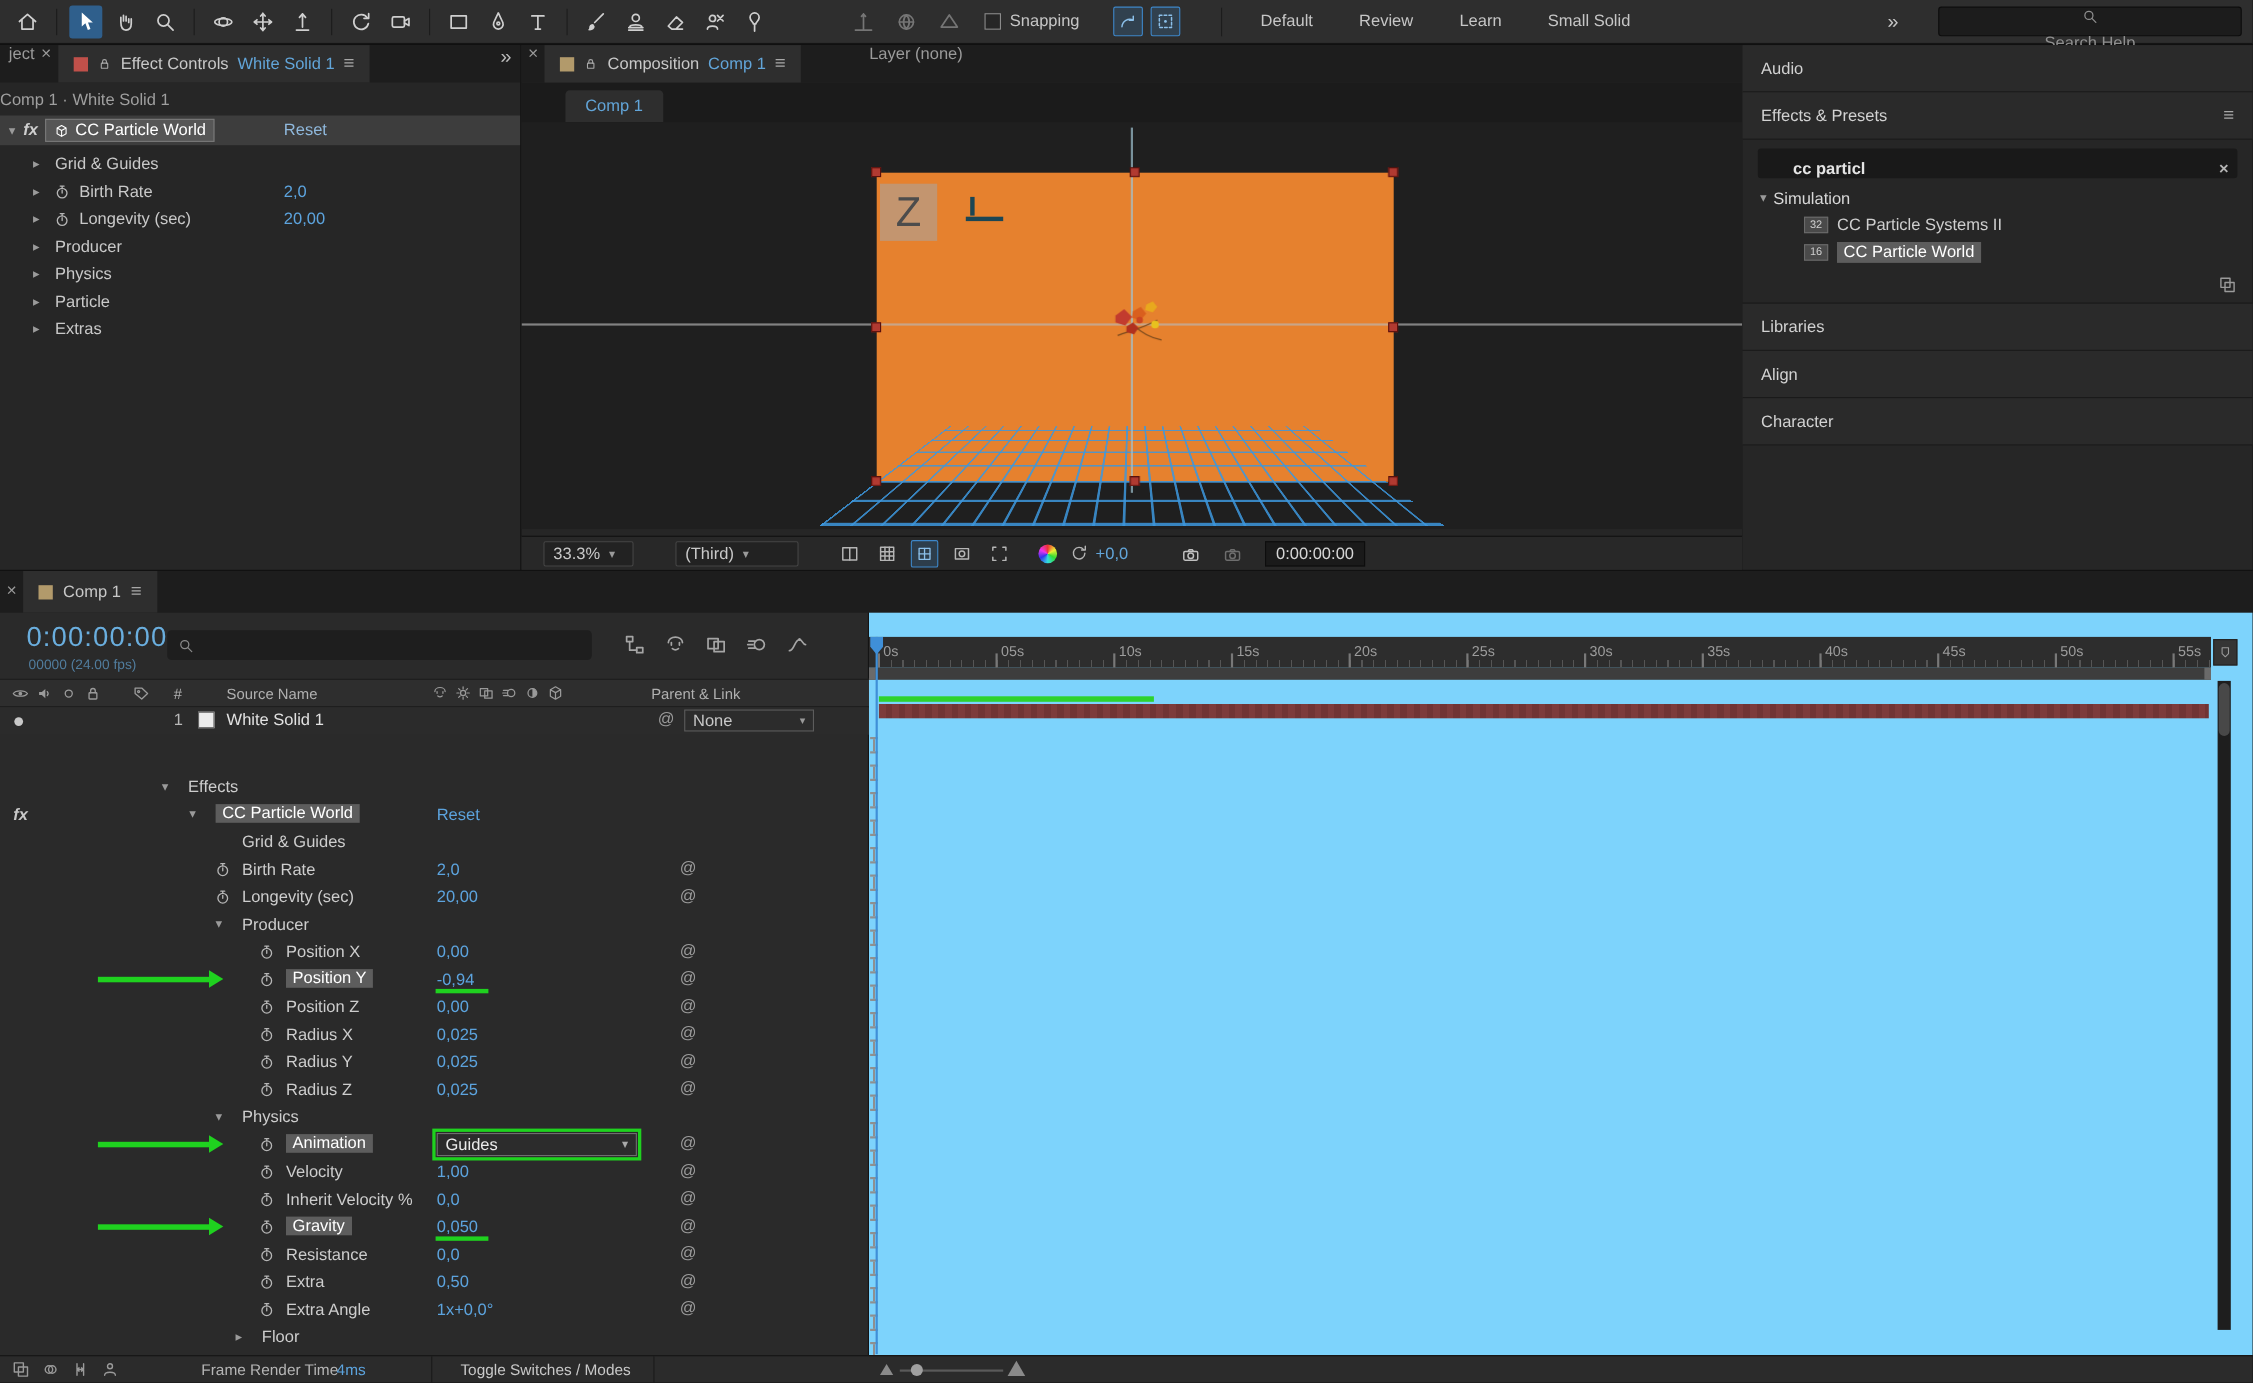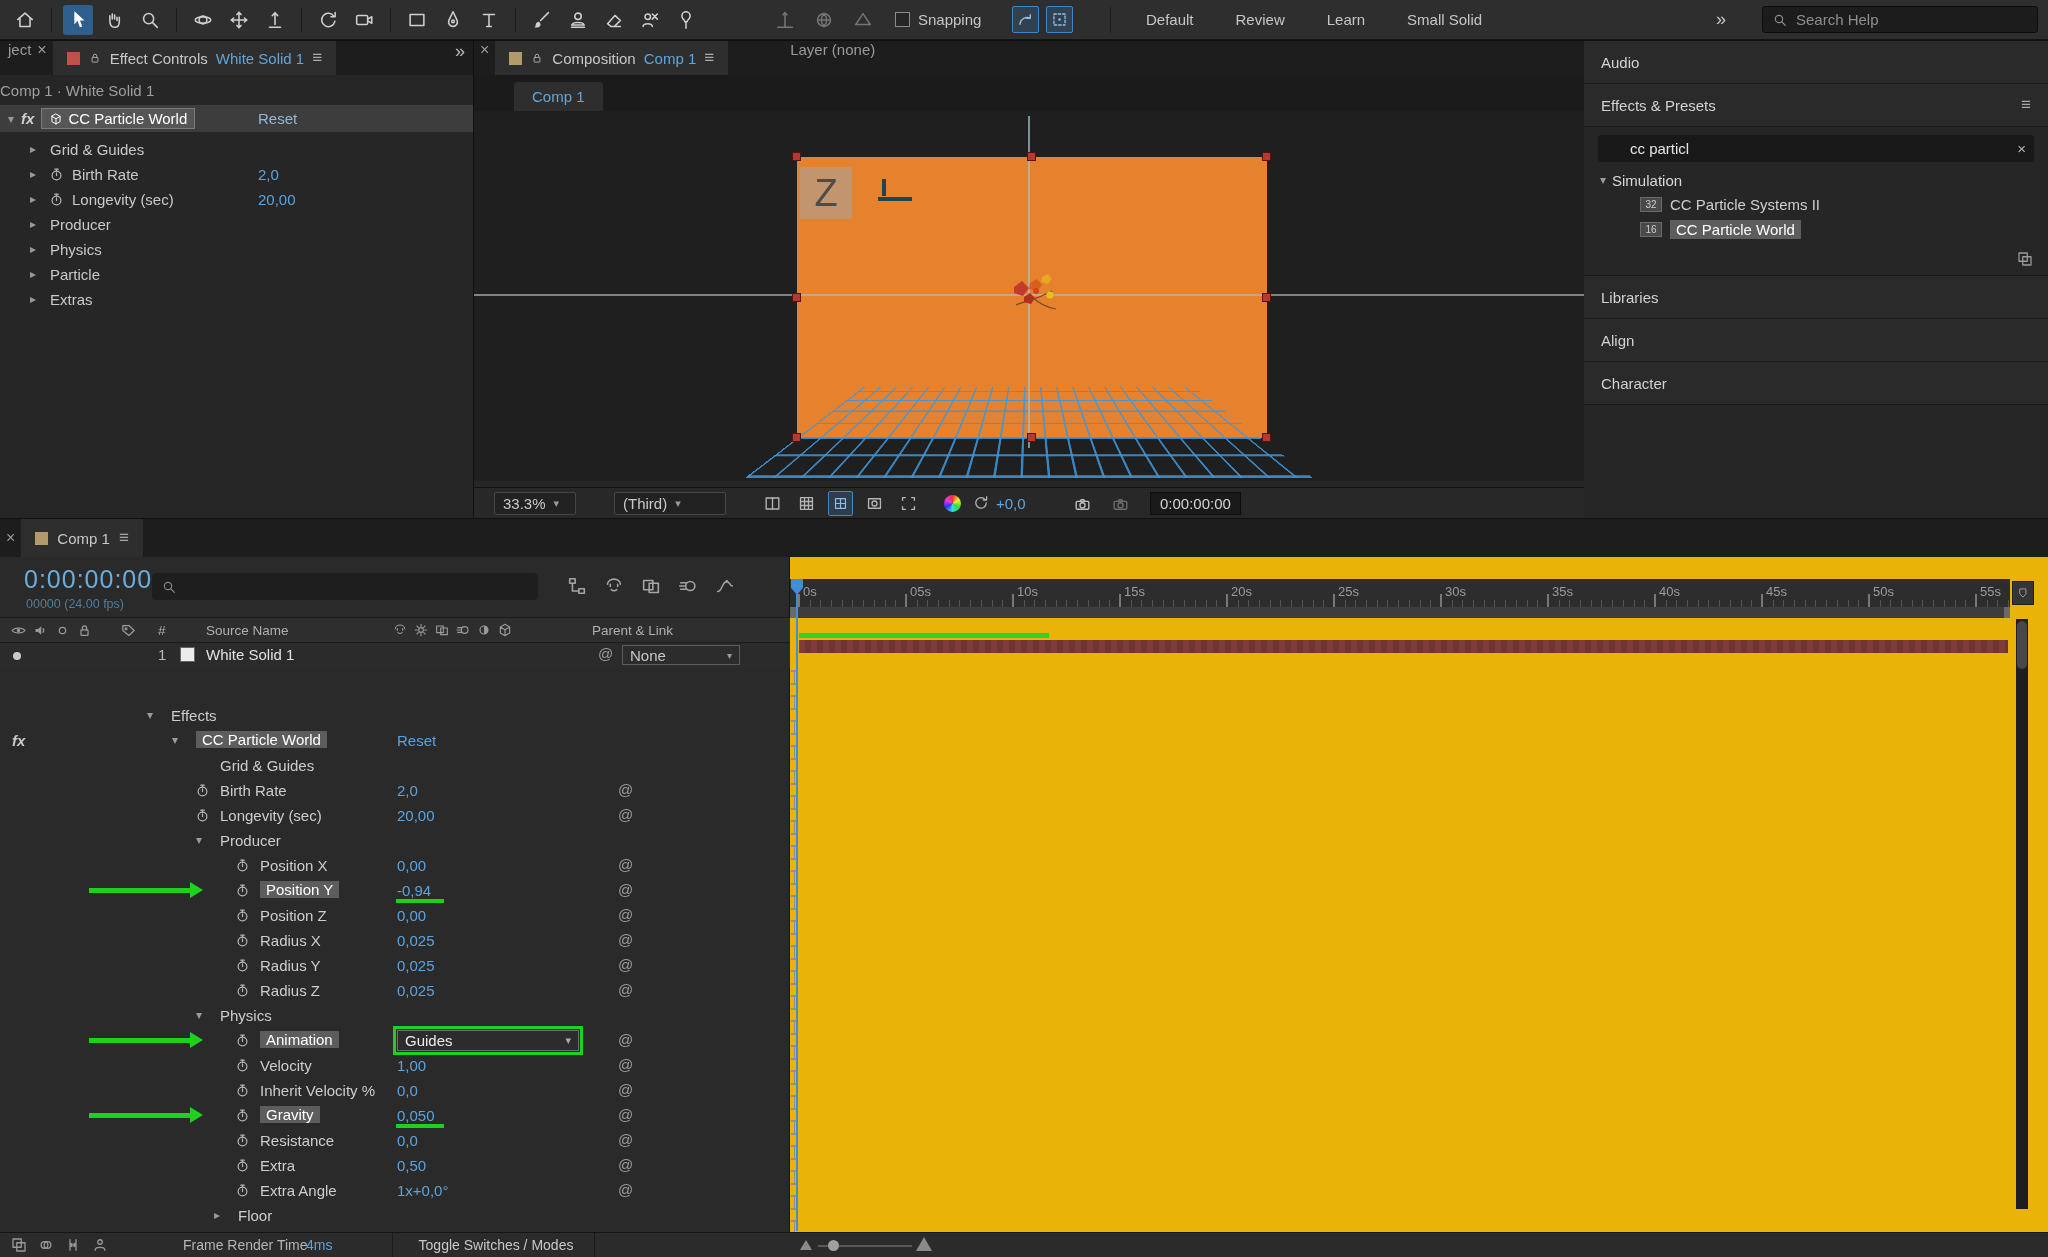--- a/index.html
+++ b/index.html
@@ -22,21 +22,21 @@
   .snapping .cb { width: 15px; height: 15px; border: 1px solid #8b8b8b; background: #262626; }
   #snap-toggles { position: absolute; left: 1012px; display: flex; gap: 7px; }
   .snapbtn { width: 27px; height: 27px; border: 1px solid #3e87c9; background: rgba(62,135,201,.22);
              color: #8cc0ea; border-radius: 2px; padding: 3px; }
   .wsep { position: absolute; left: 1110px; width: 1px; height: 26px; background: #1c1c1c; }
   #workspaces { position: absolute; left: 1132px; display: flex; gap: 14px; }
   .ws { padding: 4px 14px; color: #c6c6c6; }
   .ws-more { position: absolute; left: 1716px; color: #c6c6c6; font-size: 18px; }
   .help-search { position: absolute; left: 1762px; width: 276px; height: 27px; background: #1c1c1c;
                  border: 1px solid #0c0c0c; border-radius: 3px; display: flex; align-items: center;
-                 gap: 8px; padding: 0 9px; color: #8f8f8f; }
+                 gap: 8px; padding: 0 9px; color: #8f8f8f; flex-direction: column; }
   .help-search .ic16 { width: 16px; height: 16px; color: #8f8f8f; }
 
   
   .panel { position: absolute; background: #262626; overflow: hidden; }
   .tabbar { height: 34px; background: #1d1d1d; display: flex; align-items: flex-start; position: relative; }
   .tab-active { height: 34px; background: #2e2e2e; display: flex; align-items: center; gap: 8px; padding: 0 14px; }
   .swatch { width: 13px; height: 13px; }
   .ic14 { width: 14px; height: 14px; display: inline-block; }
   .ic16 { width: 16px; height: 16px; display: inline-block; }
   .ic18 { width: 18px; height: 18px; display: inline-block; }
@@ -100,21 +100,21 @@
   #snap-btn { position: absolute; left: 634px; top: 4px; width: 25px; height: 25px; padding: 3px; color: #6e6e6e; }
   #comp-tc { position: absolute; left: 676px; top: 4px; height: 23px; background: #1a1a1a;
              border: 1px solid #0d0d0d; padding: 0 9px; display: flex; align-items: center; color: #d5d5d5; }
 
   
   #right-panel { left: 1584px; top: 41px; width: 464px; height: 477px; background: #262626; }
   .pheader { height: 43px; background: #2a2a2a; border-bottom: 1px solid #191919; display: flex;
              align-items: center; padding: 0 17px; color: #d2d2d2; }
   .pheader .menu-glyph { margin-left: auto; }
   #ep-search { margin: 8px 14px 6px 14px; height: 27px; background: #191919; border-radius: 3px;
-               display: flex; align-items: center; gap: 8px; padding: 0 8px; }
+               display: flex; align-items: flex-end; gap: 8px; padding: 0 8px; font-weight: bold; }
   #ep-search .sv { color: #e4e4e4; flex: 1; }
   #ep-search .clr { color: #b5b5b5; }
   .ep-group { height: 24px; display: flex; align-items: center; gap: 6px; padding-left: 16px; color: #d8d8d8; }
   .ep-group .chev { font-size: 12px; color: #9a9a9a; }
   .ep-item { height: 25px; display: flex; align-items: center; gap: 8px; padding-left: 56px; }
   .ep-badge { width: 22px; height: 15px; background: #4a4a4a; border: 1px solid #6a6a6a; color: #cfcfcf;
               font-size: 10px; display: flex; align-items: center; justify-content: center; }
   .ep-label { color: #cfcfcf; }
   .ep-label.sel { background: #5d5d5d; color: #fff; padding: 1px 6px; }
   #ep-foot { height: 34px; position: relative; border-bottom: 1px solid #191919; }
@@ -155,21 +155,21 @@
   .trow .fxbadge { position: absolute; left: 12px; top: 3px; font-style: italic; font-weight: bold; color: #c8c8c8; }
   .ddbox { position: absolute; left: 397px; top: 1px; width: 182px; height: 21px; background: #2c2c2c;
            border: 1px solid #6e6e6e; display: flex; align-items: center; padding: 0 7px; color: #ececec; }
   .ddbox.outlined { outline: 3px solid #1fd11f; outline-offset: 1px; }
   .ddbox .ddchev { margin-left: auto; color: #aaa; font-size: 11px; }
   .garrow { position: absolute; left: 89px; top: 9px; width: 102px; height: 5px; background: #1fd11f; }
   .garrow:after { content: ""; position: absolute; right: -12px; top: -6.5px; border-left: 13px solid #1fd11f;
                   border-top: 8.5px solid transparent; border-bottom: 8.5px solid transparent; }
   .gunder { position: absolute; left: 396px; top: 20px; width: 48px; height: 4px; background: #1fd11f; }
 
-  #tl-right { position: absolute; left: 790px; top: 38px; width: 1258px; height: 675px; background: #eab308; }
+  #tl-right { position: absolute; left: 790px; top: 38px; width: 1258px; height: 675px; background: #7dd3fc; }
   #tl-ruler { position: absolute; left: 0; top: 22px; width: 1220px; height: 28px; background: #2d2d2d; }
   #tl-ruler .minors { position: absolute; left: 9px; right: 0; bottom: 0; height: 7px;
       background: repeating-linear-gradient(90deg, #555 0 1px, transparent 1px 10.7px); }
   .rlabel { position: absolute; top: 5px; font-size: 13px; color: #9c9c9c; }
   .rtick { position: absolute; bottom: 0; width: 1.5px; height: 13px; background: #787878; }
   #tl-workarea { position: absolute; left: 0; top: 50px; width: 1220px; height: 11px; background: #3d3d3d; }
   .wa-handle { position: absolute; top: 0; width: 6px; height: 11px; background: #6a6a6a; }
   #greenbar { position: absolute; left: 9px; top: 76px; width: 250px; height: 5px; background: #2ed22e; }
   #redbar { position: absolute; left: 9px; top: 83px; width: 1209px; height: 13px;
             background: repeating-linear-gradient(90deg, #7d3b3b 0 6px, #713434 6px 12px); }

